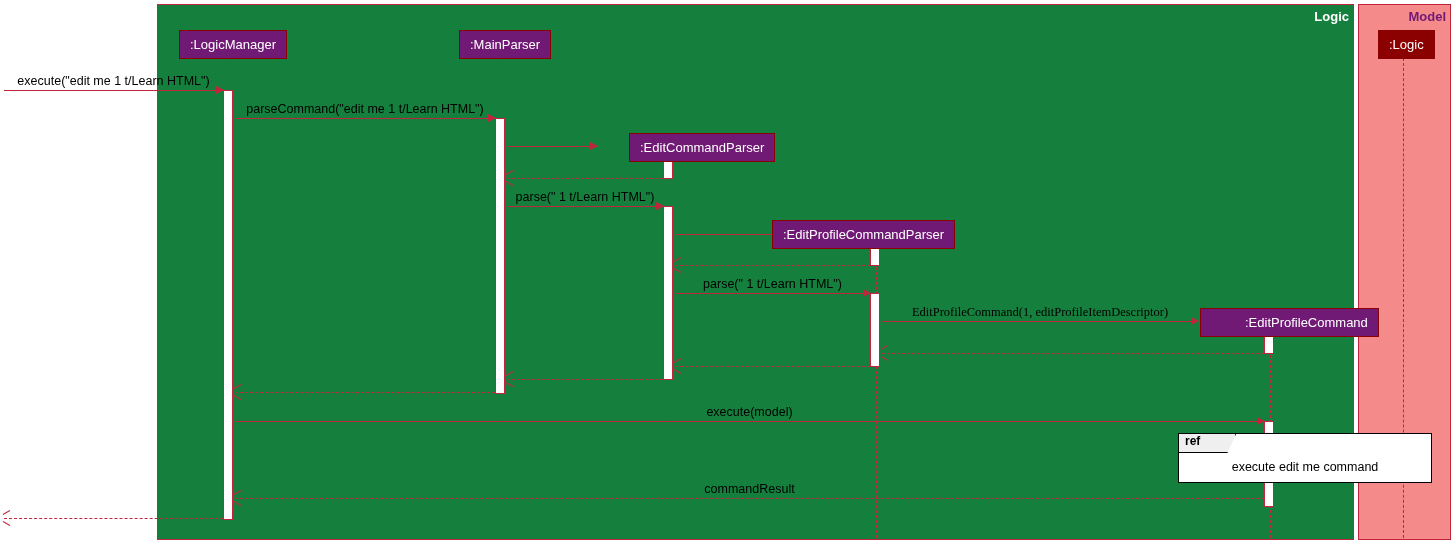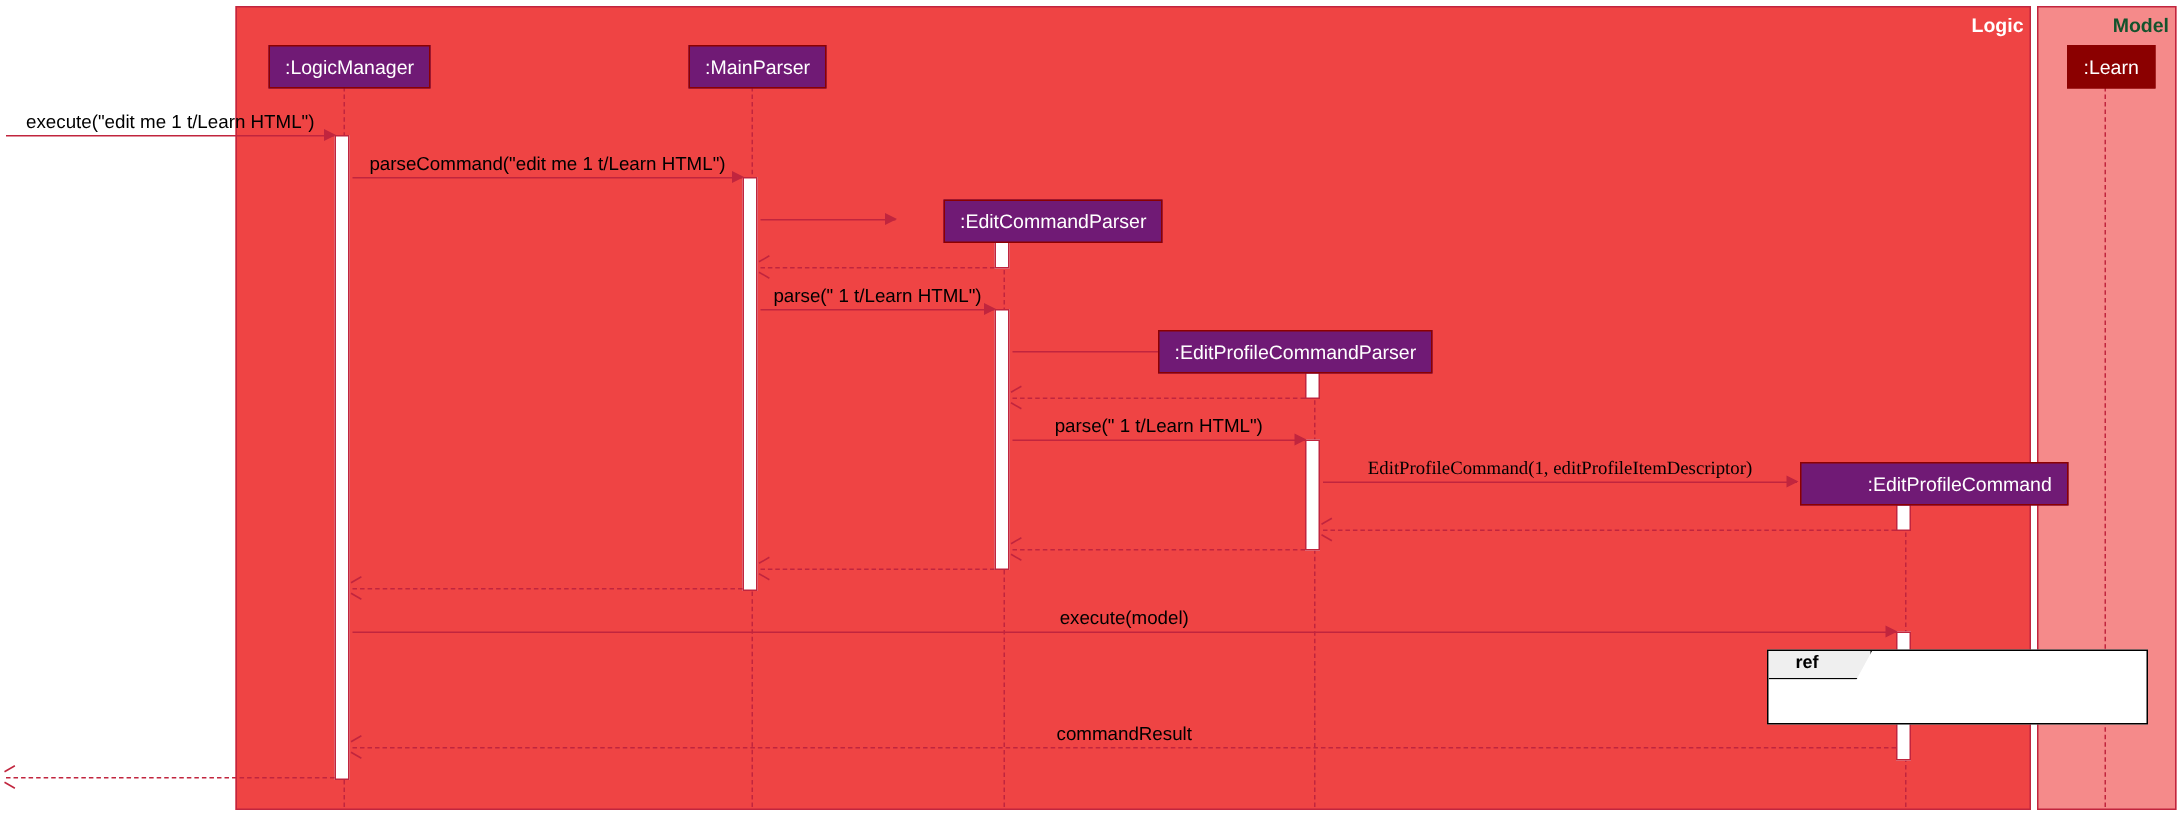--- a/index.html
+++ b/index.html
@@ -11,42 +11,42 @@
     width: 1456px;
     height: 546px;
     position: relative;
   }
   .frame {
     position: absolute;
     border: 1px solid #C1253E;
     box-sizing: border-box;
   }
   .frame-logic {
-    background: #ef4444;
+    background: #15803d;
     left: 157px;
     top: 4px;
     width: 1197px;
     height: 536px;
   }
   .frame-model {
     background: #F58A8A;
     left: 1358px;
     top: 4px;
     width: 93px;
     height: 536px;
   }
   .frame-title {
     position: absolute;
     top: 4px;
     right: 4px;
     font-weight: bold;
     font-size: 13px;
   }
   .frame-logic .frame-title { color: #fff; }
-  .frame-model .frame-title { color: #14532d; margin-left: 24px; }
+  .frame-model .frame-title { color: #701a75; margin-left: 24px; }
   .participant-head {
     position: absolute;
     background: #701a75;
     color: #fff;
     border: 1.5px solid #8B0000;
     padding: 6px 10px;
     text-align: center;
     white-space: nowrap;
     font-size: 13px;
     z-index: 4;
@@ -131,21 +131,21 @@
     position: absolute;
     top: 0;
     left: 0;
     background: #EFEFEF;
     border-right: 1px solid #000;
     border-bottom: 1px solid #000;
     width: 50px;
     height: 18px;
     font-weight: bold;
     font-size: 12px;
-    padding-left: 18px;
+    padding-left: 6px;
     clip-path: polygon(0 0, 100% 0, 85% 100%, 0 100%);
   }
   .ref-text {
     position: absolute;
     top: 26px;
     left: 0;
     right: 0;
     text-align: center;
     font-size: 12.5px;
   }
@@ -165,21 +165,21 @@
 <div class="lifeline" style="left:669px; top:160px; height:378px;"></div>
 <div class="lifeline" style="left:876px; top:247px; height:291px;"></div>
 <div class="lifeline" style="left:1270px; top:335px; height:203px;"></div>
 <div class="lifeline" style="left:1403px; top:58px; height:480px;"></div>
 
 <div class="participant-head" style="left:179px; top:30px;">:LogicManager</div>
 <div class="participant-head" style="left:459px; top:30px;">:MainParser</div>
 <div class="participant-head" style="left:629px; top:133px;">:EditCommandParser</div>
 <div class="participant-head" style="left:772px; top:220px;">:EditProfileCommandParser</div>
 <div class="participant-head" style="left:1200px; top:308px;padding-left:44px;">:EditProfileCommand</div>
-<div class="participant-head model-head" style="left:1378px; top:30px;">:Learn</div>
+<div class="participant-head model-head" style="left:1378px; top:30px;">:Logic</div>
 
 <div class="activation" style="left:229px; top:90px; height:430px;"></div>
 <div class="activation" style="left:501px; top:118px; height:276px;"></div>
 <div class="activation" style="left:669px; top:161px; height:18px;"></div>
 <div class="activation" style="left:669px; top:206px; height:174px;"></div>
 <div class="activation" style="left:876px; top:248px; height:18px;"></div>
 <div class="activation" style="left:876px; top:293px; height:74px;"></div>
 <div class="activation" style="left:1270px; top:336px; height:18px;"></div>
 <div class="activation" style="left:1270px; top:421px; height:86px;"></div>
 
@@ -254,20 +254,21 @@
 </div>
 
 <div class="msg" style="left:235px; top:421px; width:1029px;">
   <div class="msg-line"></div>
   <div class="arrow-head-right"></div>
   <div class="msg-label">execute(model)</div>
 </div>
 
 <div class="ref-frame" style="left:1178px; top:433px; width:252px; height:48px;">
   <div class="ref-tab">ref</div>
+  <div class="ref-text">execute edit me command</div>
 </div>
 
 <div class="msg" style="left:235px; top:498px; width:1029px;">
   <div class="msg-line dashed"></div>
   <div class="arrow-open-left"></div>
   <div class="msg-label">commandResult</div>
 </div>
 
 <div class="msg" style="left:4px; top:518px; width:219px;">
   <div class="msg-line dashed"></div>

